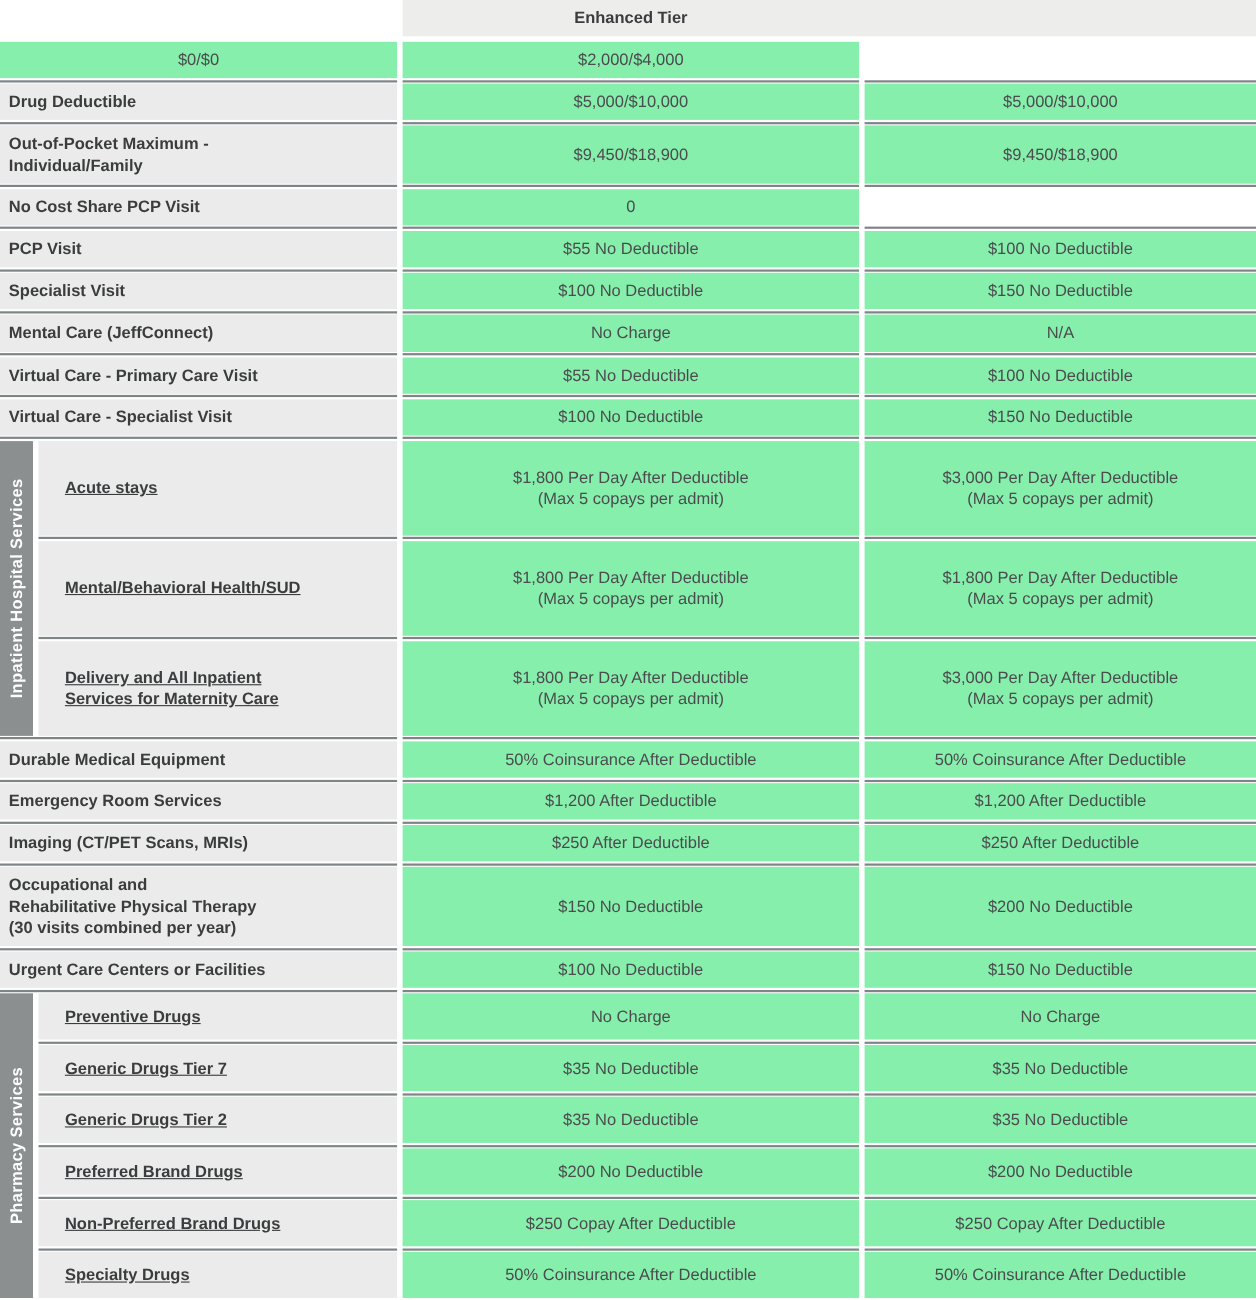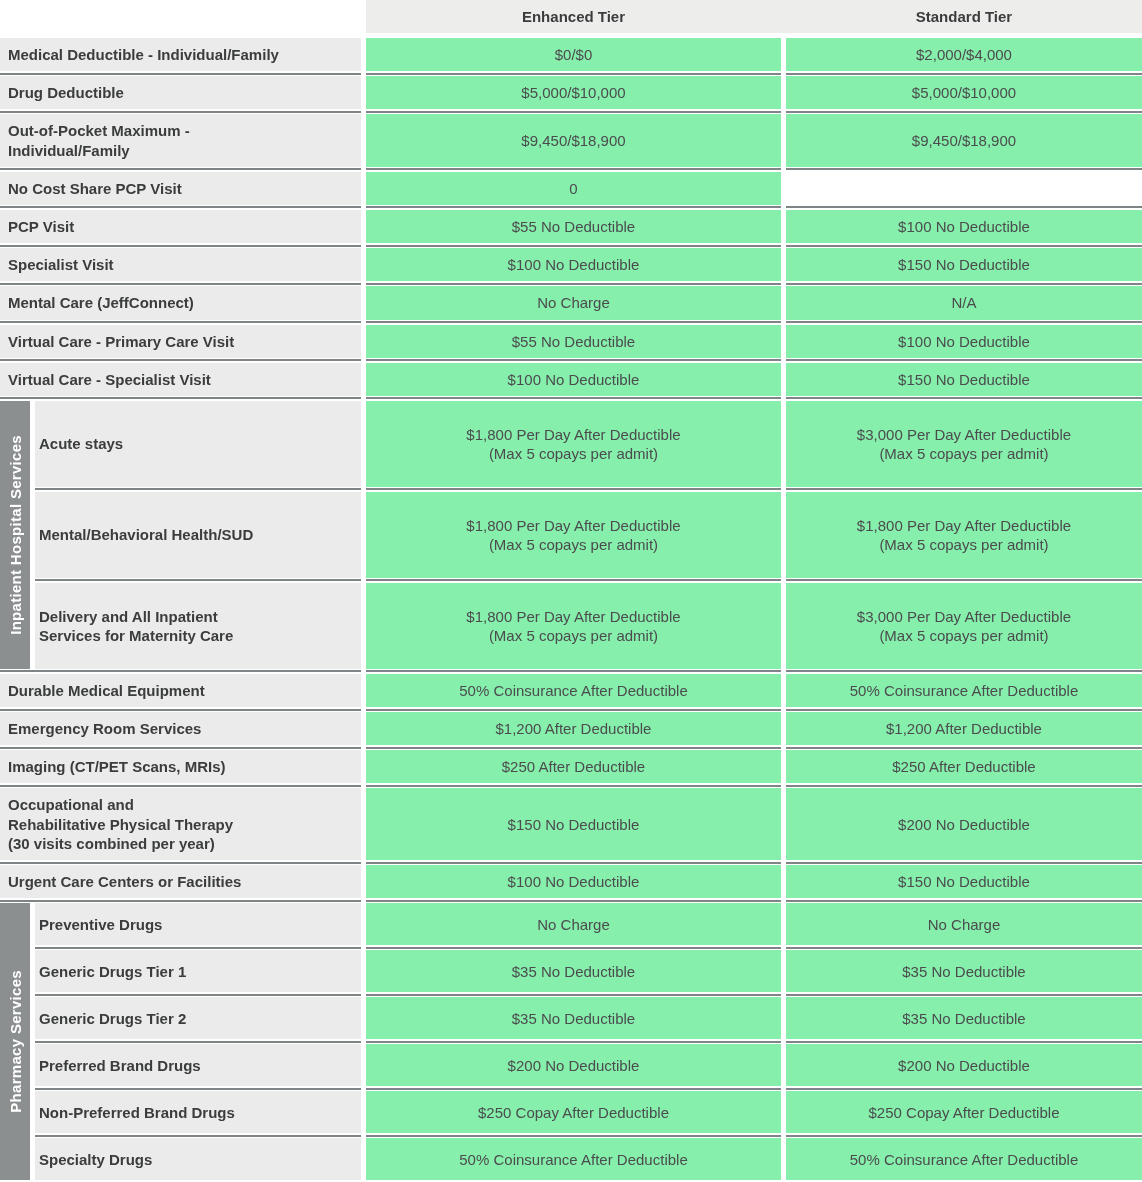--- a/index.html
+++ b/index.html
@@ -95,42 +95,38 @@
   }
   .bartext {
     writing-mode: vertical-rl;
     transform: rotate(180deg);
     white-space: nowrap;
     color: var(--section-title-text, #ffffff);
     font-weight: bold;
     font-size: 15px;
     letter-spacing: 0.3px;
   }
-  .section .lbl { padding-left: 4px; }
+  .section .lbl { padding-left: 24px; text-decoration: underline; }
   .secsep { height: 5px; display: flex; align-items: center; }
   .sec-0 .cell { min-height: 86px; }
   .sec-1 .cell { min-height: 42px; }
 </style>
 </head>
 <body>
 
 <div class="page">
   <div class="table">
     <div class="hdr">
       <div class="hdr-spacer"></div>
       <div class="hdr-block">
         <div class="hdr-cell">Enhanced Tier</div>
-        <div class="hdr-cell">Standard Tier</div>
       </div>
     </div>
     <div id="table-root">
         <div class="brow">
-          <div class="cell lbl">
-            <div class="line">Medical Deductible - Individual/Family</div>
-          </div>
           <div class="cell val">
             <div class="line">$0/$0</div>
           </div>
           <div class="cell val">
             <div class="line">$2,000/$4,000</div>
           </div>
         </div>
         <div class="bsep">
           <div class="sepcell">
             <div class="sepline"></div>
@@ -512,21 +508,21 @@
           <div class="secsep" style="grid-column: 2;">
             <div class="sepline"></div>
           </div>
           <div class="secsep" style="grid-column: 3;">
             <div class="sepline"></div>
           </div>
           <div class="secsep" style="grid-column: 4;">
             <div class="sepline"></div>
           </div>
           <div class="cell lbl" style="grid-column: 2;">
-            <div class="line">Generic Drugs Tier 1</div>
+            <div class="line">Generic Drugs Tier 7</div>
           </div>
           <div class="cell val" style="grid-column: 3;">
             <div class="line">$35 No Deductible</div>
           </div>
           <div class="cell val" style="grid-column: 4;">
             <div class="line">$35 No Deductible</div>
           </div>
           <div class="secsep" style="grid-column: 2;">
             <div class="sepline"></div>
           </div>

